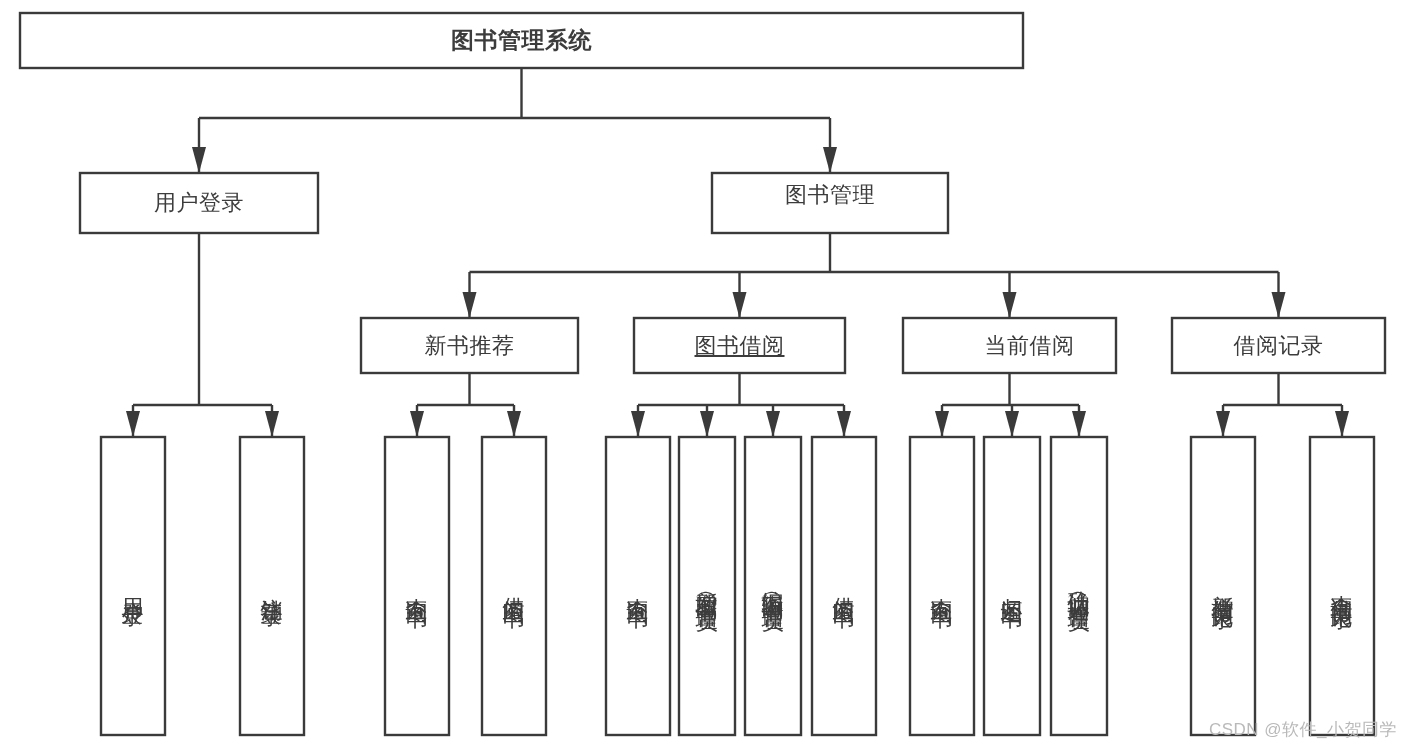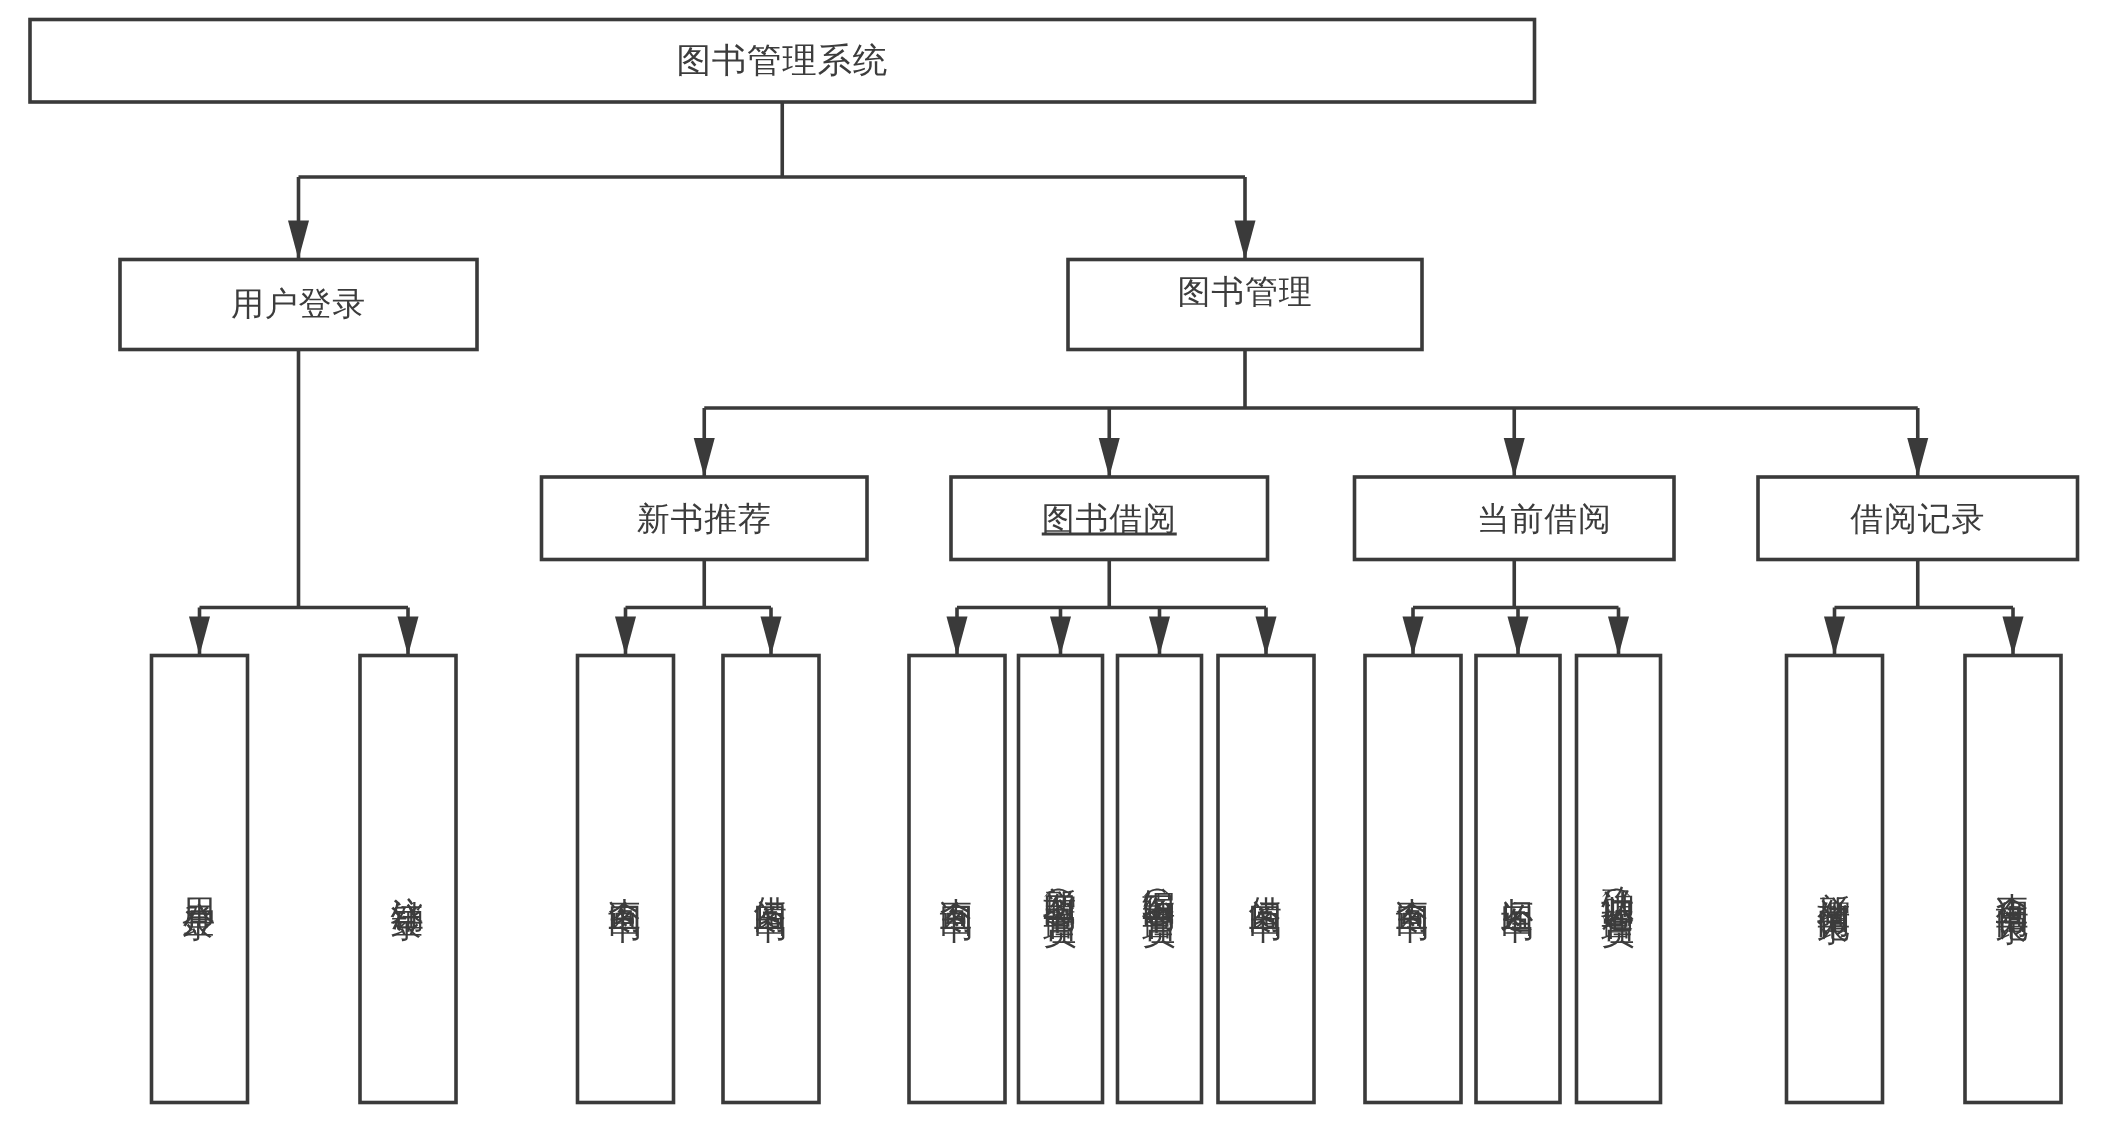--- a/index.html
+++ b/index.html
@@ -62,20 +62,21 @@
     writing-mode: vertical-rl;
     text-orientation: upright;
     font-size: 22px;
     letter-spacing: 3px;
     align-items: center;
     justify-content: center;
     line-height: 1.05;
   }
   .node-label.root {
     font-size: 23px;
+    font-weight: bold;
   }
   #watermark {
     position: absolute;
     right: 8px;
     bottom: 6px;
     font-size: 17px;
     color: #b9b9b9;
     font-family: "Liberation Sans", "DejaVu Sans", sans-serif;
     letter-spacing: 0.5px;
     pointer-events: none;
@@ -222,14 +223,15 @@
       <div class="node-label vertical" style="left: 679px; top: 437px; width: 56px; height: 298px;">新增图书（管理员）</div>
       <div class="node-label vertical" style="left: 745px; top: 437px; width: 56px; height: 298px;">编辑图书（管理员）</div>
       <div class="node-label vertical" style="left: 812px; top: 437px; width: 64px; height: 298px;">借阅图书</div>
       <div class="node-label vertical" style="left: 910px; top: 437px; width: 64px; height: 298px;">查询图书</div>
       <div class="node-label vertical" style="left: 984px; top: 437px; width: 56px; height: 298px;">归还图书</div>
       <div class="node-label vertical" style="left: 1051px; top: 437px; width: 56px; height: 298px;">确认归还（管理员）</div>
       <div class="node-label vertical" style="left: 1191px; top: 437px; width: 64px; height: 298px;">新增借阅记录</div>
       <div class="node-label vertical" style="left: 1310px; top: 437px; width: 64px; height: 298px;">查询借阅记录</div>
     </div>
 
+  <div id="watermark">CSDN @软件_小贺同学</div>
 
 </div>
 
 </body></html>

